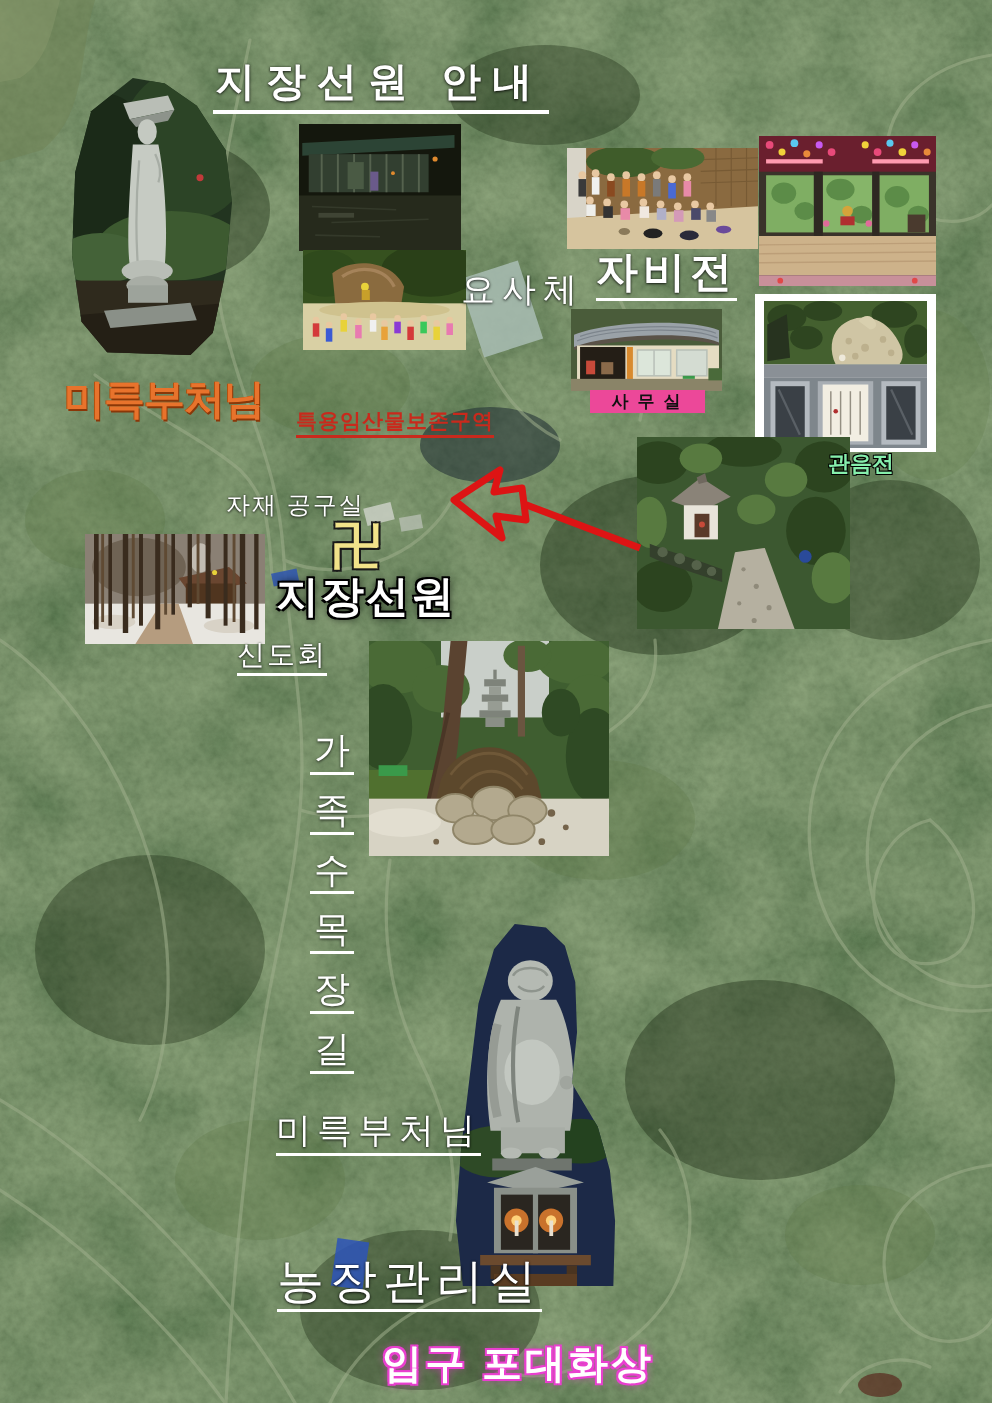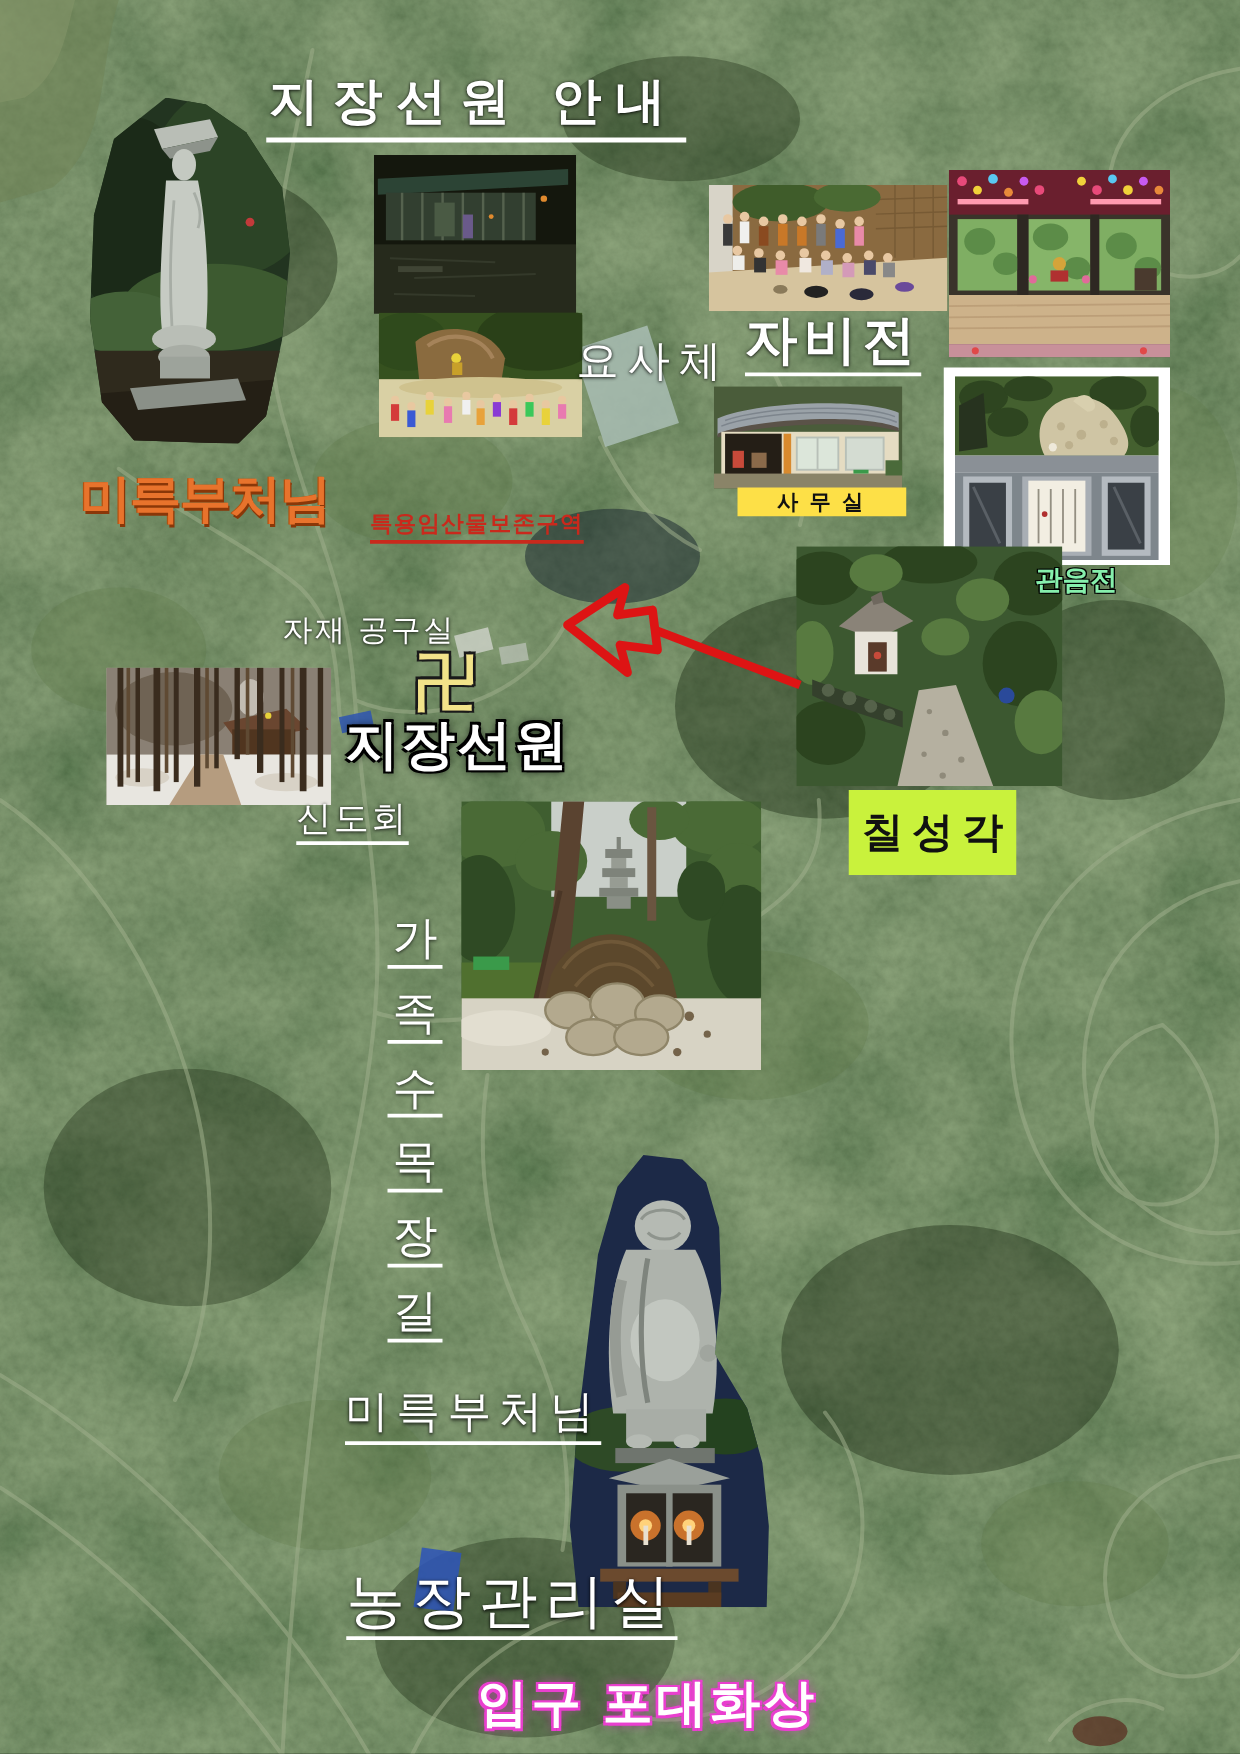--- a/index.html
+++ b/index.html
@@ -12,28 +12,28 @@
   .photo{position:absolute;z-index:2;overflow:hidden;}
   .photo svg{display:block;width:100%;height:100%;}
   .lbl{position:absolute;z-index:3;white-space:nowrap;line-height:1.05;}
   .w{color:#fff;text-shadow:0 1px 3px rgba(0,0,0,.75),0 0 2px rgba(0,0,0,.5);}
   .ul{border-bottom:3px solid #fff;padding-bottom:4px;}
 
   .title{left:213px;top:60px;font-size:40px;font-weight:bold;letter-spacing:11px;
          border-bottom:4px solid #fff;padding:0 6px 8px 2px;}
   .yosache{left:461px;top:272px;font-size:34px;letter-spacing:7px;}
   .jabijeon{left:596px;top:250px;font-size:42px;font-weight:bold;letter-spacing:5px;}
-  .office-label{left:590px;top:390px;width:135px;height:23px;background:#fde047;
+  .office-label{left:590px;top:390px;width:115px;height:23px;background:#ec4899;
          color:#111;font-size:17px;font-weight:bold;letter-spacing:9px;
          display:flex;align-items:center;justify-content:center;padding-left:6px;}
   .gwaneum{left:828px;top:452px;font-size:22px;font-weight:bold;color:#86efac;
          text-shadow:-1px -1px 0 #000,1px -1px 0 #000,-1px 1px 0 #000,1px 1px 0 #000;}
   .maitreya{left:64px;top:378px;font-size:41px;font-weight:900;color:#e8732c;
          letter-spacing:-1px;text-shadow:1px 2px 0 #8a3708,-1px 0 0 #b5520f;}
-  .preserve{left:296px;top:410px;font-size:18px;font-weight:bold;color:#c9291c;
+  .preserve{left:296px;top:410px;font-size:21px;font-weight:bold;color:#c9291c;
          border-bottom:3px solid #c9291c;padding-bottom:3px;letter-spacing:1px;}
   .toolroom{left:226px;top:492px;font-size:24px;letter-spacing:2px;}
   .manji{left:332px;top:520px;font-size:50px;font-weight:bold;color:#f2e38a;
          text-shadow:-2px -2px 0 #1a1a1a,2px -2px 0 #1a1a1a,-2px 2px 0 #1a1a1a,2px 2px 0 #1a1a1a;}
   .temple-name{left:276px;top:574px;font-size:43px;font-weight:bold;color:#fff;letter-spacing:2px;
          text-shadow:-2px -2px 0 #000,2px -2px 0 #000,-2px 2px 0 #000,2px 2px 0 #000,0 0 8px #000;}
   .sindohoe{left:237px;top:640px;font-size:28px;letter-spacing:2px;}
   .chilseong-label{left:679px;top:632px;width:134px;height:68px;background:#c9f23c;
          color:#111;font-size:33px;font-weight:bold;letter-spacing:7px;
          display:flex;align-items:center;justify-content:center;padding-left:7px;}
@@ -572,21 +572,20 @@
   <div class="lbl preserve">특용임산물보존구역</div>
 
   <div class="lbl toolroom w">자재 공구실</div>
 
   <div class="lbl manji">卍</div>
 
   <div class="lbl temple-name">지장선원</div>
 
   <div class="lbl sindohoe w ul">신도회</div>
 
-  <div class="lbl chilseong-label">칠성각</div>
 
   <div class="lbl family-path">
     <span>가</span>
     <span>족</span>
     <span>수</span>
     <span>목</span>
     <span>장</span>
     <span>길</span>
   </div>
 

